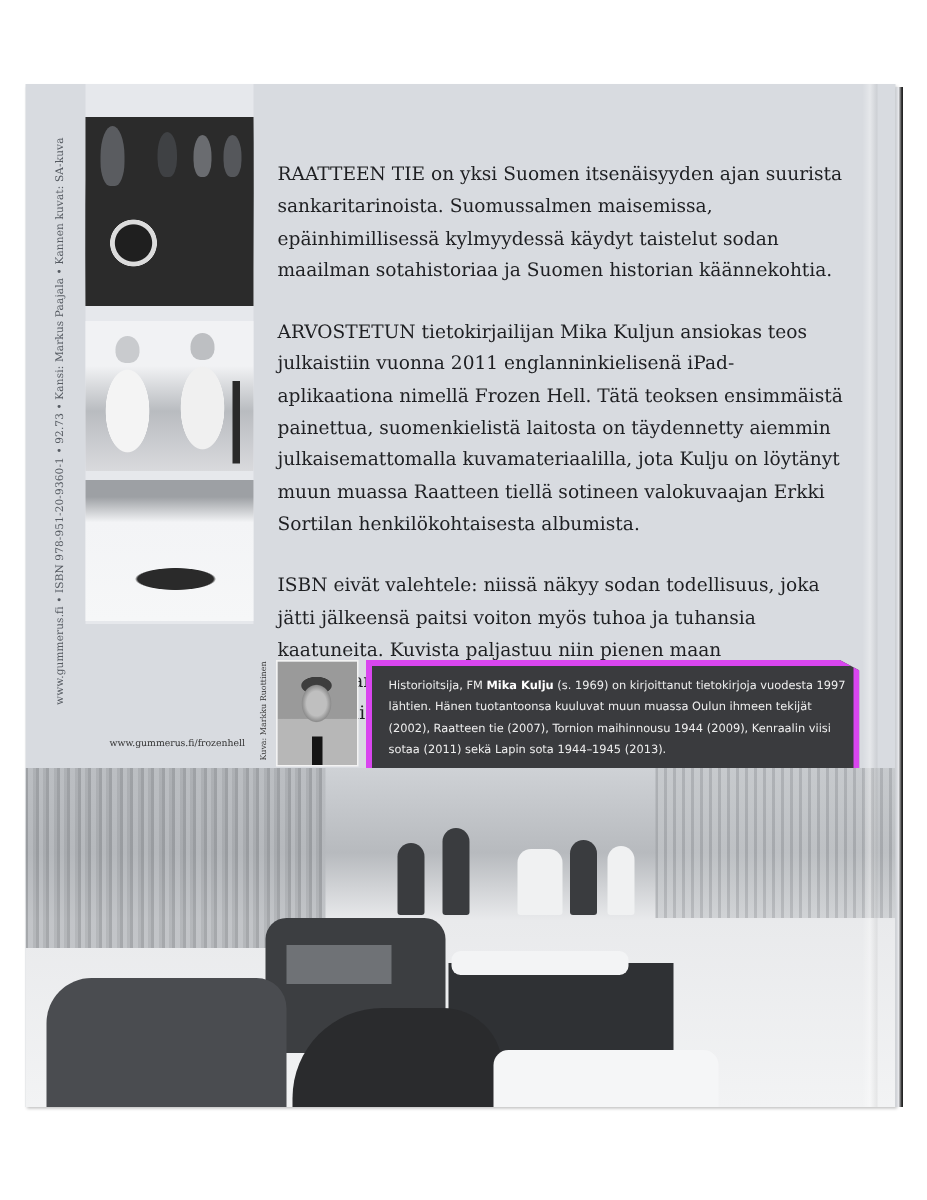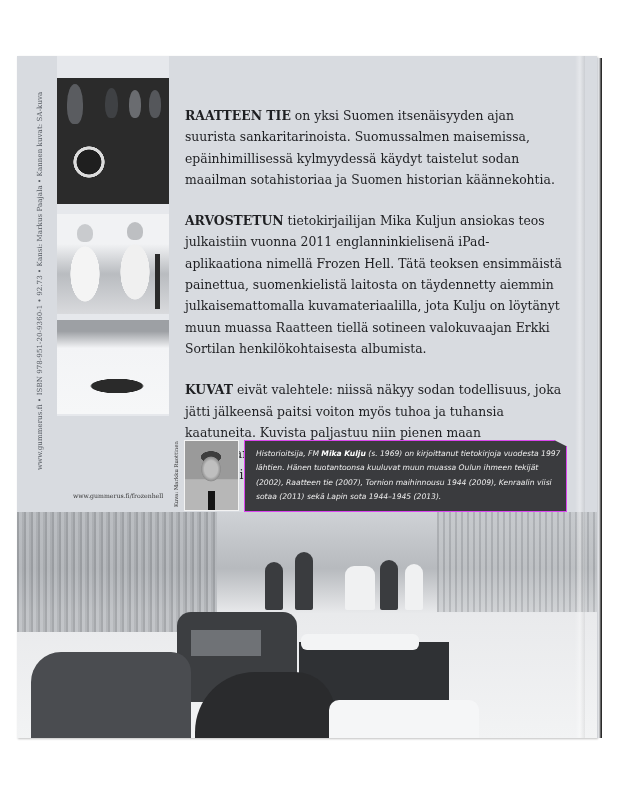--- a/index.html
+++ b/index.html
@@ -20,39 +20,39 @@
       radial-gradient(ellipse 18px 34px at 28px 60px, #f4f4f4 0 80%, transparent 82%),
       linear-gradient(180deg, #f1f2f4 0 30%, #b9bcc0 60%, #d9dadd); }
   .p3 { top:264px; height:94px; background:
       radial-gradient(ellipse 36px 10px at 60px 66px, #2a2a2a 0 70%, transparent 75%),
       linear-gradient(180deg, #9da0a4 0 12%, #f3f4f6 30%, #f6f7f8 100%); }
   .ph-figure { position:absolute; border-radius:50% 50% 40% 40%; background:#4b4e52; }
 
   
   .copy { position:absolute; left:168px; top:49px; width:380px; font-size:12.4px; line-height:21.3px; color:#1e1f22; }
   .para { margin:0 0 20px 0; }
-  .para b { font-weight:bold; }
+  .para b { font-weight:normal; }
 
   
   .barcode { position:absolute; left:60px; top:384px; width:76px; height:48px; background:#ffffff; }
   .bars { position:absolute; left:3px; top:2px; width:70px; height:34px;
       background: repeating-linear-gradient(90deg, #111 0 1px, #fff 1px 2px, #111 2px 4px, #fff 4px 5px, #111 5px 6px, #fff 6px 8px, #111 8px 9px, #fff 9px 11px); }
   .barnum { position:absolute; left:0; top:35px; width:76px; text-align:center; font-family:"DejaVu Sans", sans-serif; font-size:8.6px; letter-spacing:0.6px; color:#111; }
   .url { position:absolute; left:56px; top:436px; width:90px; text-align:center; font-size:6.2px; color:#333; white-space:nowrap; }
 
   
   .credit { position:absolute; left:156px; top:454px; width:72px; height:8px; transform-origin:0 0; transform:rotate(-90deg); font-size:5.3px; color:#333; white-space:nowrap; text-align:center; }
   .author-photo { position:absolute; left:167px; top:384px; width:53px; height:69px; border:1px solid #f3f3f3;
       background:
         radial-gradient(ellipse 12px 15px at 26px 28px, #bfbfbf 0 55%, #8e8e8e 80%, transparent 85%),
         radial-gradient(ellipse 14px 8px at 26px 16px, #3d3d3d 0 70%, transparent 75%),
         linear-gradient(180deg, #9a9a9a 0 55%, #b7b7b7 56% 100%); }
   .tie { position:absolute; left:23px; top:50px; width:7px; height:19px; background:#141414; }
-  .bio { position:absolute; left:227px; top:384px; width:321px; height:70px; background:#3a3b3e; border:1px solid #d946ef;
-      clip-path: polygon(0 0, 96% 0, 100% 9%, 100% 100%, 0 100%); font-style: italic; }
+  .bio { position:absolute; left:227px; top:384px; width:321px; height:70px; background:#3a3b3e; border:4px solid #d946ef;
+      clip-path: polygon(0 0, 96% 0, 100% 9%, 100% 100%, 0 100%); }
   .bio-text { position:absolute; left:11px; top:6px; width:306px; font-family:"DejaVu Sans", sans-serif; font-size:7.6px; line-height:14.4px; color:#eeeeee; }
   .bio-text b { font-weight:bold; color:#ffffff; }
 
   
   .bottom-photo { position:absolute; left:0; top:456px; width:580px; height:226px; overflow:hidden;
       background: linear-gradient(180deg, #cfd2d6 0%, #b7babe 25%, #e9eaec 45%, #f2f3f4 100%); }
   .trees { position:absolute; left:0; top:0; width:200px; height:120px; background: repeating-linear-gradient(90deg, #8f9296 0 2px, #b5b8bc 2px 5px, #a3a6aa 5px 7px); opacity:0.75; }
   .trees2 { position:absolute; left:420px; top:0; width:160px; height:100px; background: repeating-linear-gradient(90deg, #9a9da1 0 2px, #c2c5c8 2px 6px); opacity:0.6; }
   .truck1 { position:absolute; left:160px; top:100px; width:120px; height:90px; background:#3c3e41; border-radius:14px 14px 4px 4px; }
   .truck1 .win { position:absolute; left:14px; top:18px; width:70px; height:26px; background:#6f7276; }
@@ -82,21 +82,21 @@
       <div class="ph-figure" style="left:20px;top:10px;width:16px;height:18px;background:#c9cbce"></div>
       <div class="ph-figure" style="left:70px;top:8px;width:16px;height:18px;background:#bdbfc2"></div>
       <div style="position:absolute;left:98px;top:40px;width:5px;height:55px;background:#2a2a2a"></div>
     </div>
     <div class="photo p3"></div>
   </div>
 
   <div class="copy">
     <p class="para"><b>RAATTEEN TIE</b><span> on yksi Suomen itsenäisyyden ajan suurista sankaritarinoista. Suomussalmen maisemissa, epäinhimillisessä kylmyydessä käydyt taistelut sodan maailman sotahistoriaa ja Suomen historian käännekohtia.</span></p>
     <p class="para"><b>ARVOSTETUN</b><span> tietokirjailijan Mika Kuljun ansiokas teos julkaistiin vuonna 2011 englanninkielisenä iPad-aplikaationa nimellä Frozen Hell. Tätä teoksen ensimmäistä painettua, suomenkielistä laitosta on täydennetty aiemmin julkaisemattomalla kuvamateriaalilla, jota Kulju on löytänyt muun muassa Raatteen tiellä sotineen valokuvaajan Erkki Sortilan henkilökohtaisesta albumista.</span></p>
-    <p class="para"><b>KUVAT</b><span> eivät valehtele: niissä näkyy sodan todellisuus, joka jätti jälkeensä paitsi voiton myös tuhoa ja tuhansia kaatuneita. Kuvista paljastuu niin pienen maan legendaarinen kyky torjua suuri vihollinen kuin sankarillisen historian kääntöpuoli.</span></p>
+    <p class="para"><b>ISBN</b><span> eivät valehtele: niissä näkyy sodan todellisuus, joka jätti jälkeensä paitsi voiton myös tuhoa ja tuhansia kaatuneita. Kuvista paljastuu niin pienen maan legendaarinen kyky torjua suuri vihollinen kuin sankarillisen historian kääntöpuoli.</span></p>
   </div>
 
   <div class="url">www.gummerus.fi/frozenhell</div>
 
   <div class="credit">Kuva: Markku Ruottinen</div>
   <div class="author-photo">
     <div class="tie"></div>
   </div>
 
   <div class="bio">

